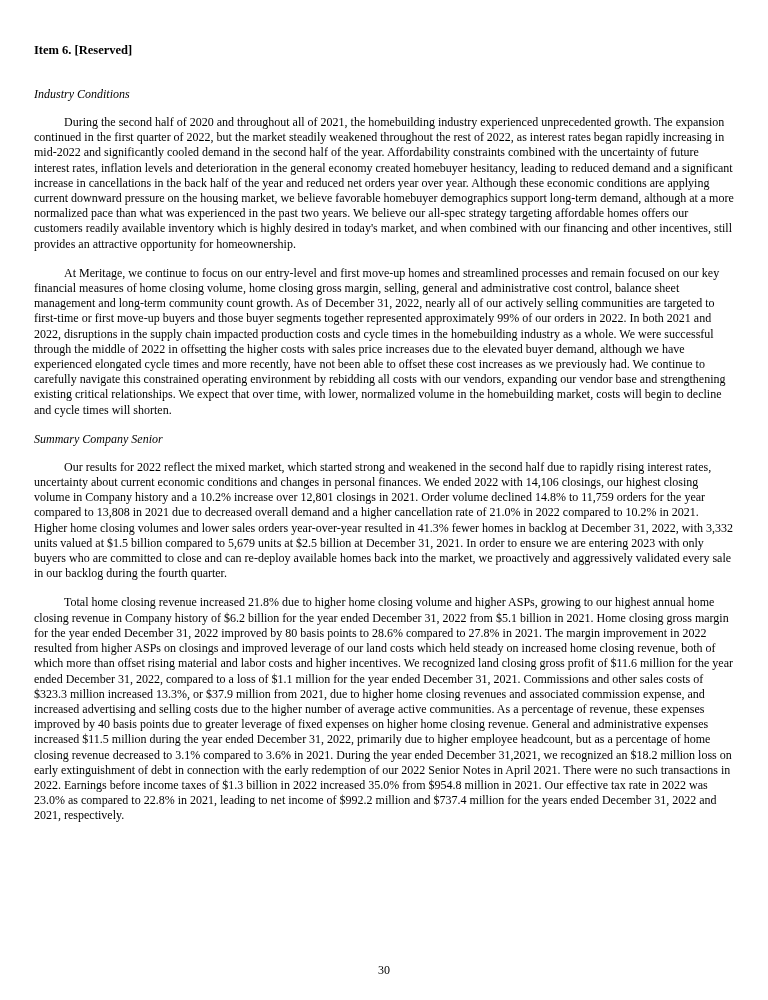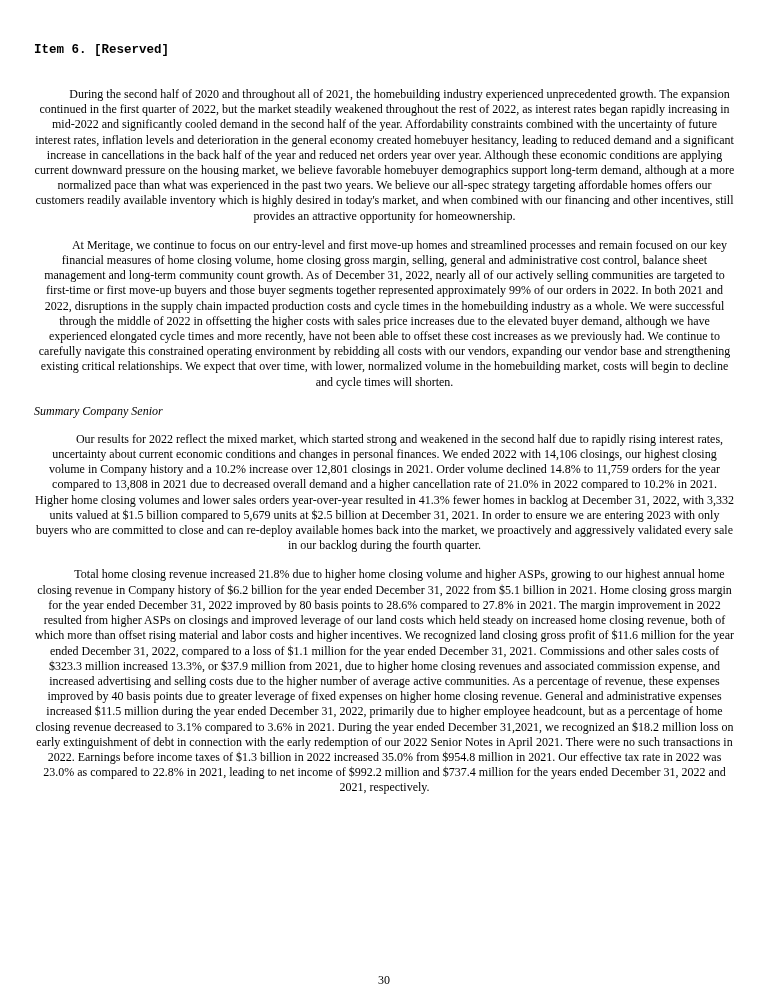--- a/index.html
+++ b/index.html
@@ -18,54 +18,54 @@
     font-size: 12px;
     line-height: 15.2px;
     padding: 43px 33px 0 34px;
     overflow: hidden;
   }
   .item-heading {
     font-size: 12.5px;
     font-weight: bold;
     margin: 0 0 29px 0;
     line-height: 15px;
-    font-family: Liberation Mono, monospace;
   }
   .item-heading.item7 {
     margin-bottom: 13px;
   }
   .section-heading {
     font-style: italic;
     font-weight: normal;
     font-size: 12px;
     margin: 0 0 13px 0;
     line-height: 15px;
   }
   p.body-para {
     margin: 0 0 14px 0;
     text-indent: 30px;
-    text-align: center;
+    text-align: left;
   }
   .page-number {
     position: absolute;
-    bottom: 12px;
+    bottom: 22px;
     left: 0;
     width: 100%;
     text-align: center;
     font-size: 12px;
   }
 </style>
 </head>
 <body>
 
 <div class="page">
 
   <h1 class="item-heading item6">Item 6. [Reserved]</h1>
 
 
+  <h2 class="section-heading">Industry Conditions</h2>
 
   <p class="body-para">During the second half of 2020 and throughout all of 2021, the homebuilding industry experienced unprecedented growth. The expansion continued in the first quarter of 2022, but the market steadily weakened throughout the rest of 2022, as interest rates began rapidly increasing in mid-2022 and significantly cooled demand in the second half of the year. Affordability constraints combined with the uncertainty of future interest rates, inflation levels and deterioration in the general economy created homebuyer hesitancy, leading to reduced demand and a significant increase in cancellations in the back half of the year and reduced net orders year over year. Although these economic conditions are applying current downward pressure on the housing market, we believe favorable homebuyer demographics support long-term demand, although at a more normalized pace than what was experienced in the past two years. We believe our all-spec strategy targeting affordable homes offers our customers readily available inventory which is highly desired in today's market, and when combined with our financing and other incentives, still provides an attractive opportunity for homeownership.</p>
 
   <p class="body-para">At Meritage, we continue to focus on our entry-level and first move-up homes and streamlined processes and remain focused on our key financial measures of home closing volume, home closing gross margin, selling, general and administrative cost control, balance sheet management and long-term community count growth. As of December 31, 2022, nearly all of our actively selling communities are targeted to first-time or first move-up buyers and those buyer segments together represented approximately 99% of our orders in 2022. In both 2021 and 2022, disruptions in the supply chain impacted production costs and cycle times in the homebuilding industry as a whole. We were successful through the middle of 2022 in offsetting the higher costs with sales price increases due to the elevated buyer demand, although we have experienced elongated cycle times and more recently, have not been able to offset these cost increases as we previously had. We continue to carefully navigate this constrained operating environment by rebidding all costs with our vendors, expanding our vendor base and strengthening existing critical relationships. We expect that over time, with lower, normalized volume in the homebuilding market, costs will begin to decline and cycle times will shorten.</p>
 
   <h2 class="section-heading">Summary Company Senior</h2>
 
   <p class="body-para">Our results for 2022 reflect the mixed market, which started strong and weakened in the second half due to rapidly rising interest rates, uncertainty about current economic conditions and changes in personal finances. We ended 2022 with 14,106 closings, our highest closing volume in Company history and a 10.2% increase over 12,801 closings in 2021. Order volume declined 14.8% to 11,759 orders for the year compared to 13,808 in 2021 due to decreased overall demand and a higher cancellation rate of 21.0% in 2022 compared to 10.2% in 2021. Higher home closing volumes and lower sales orders year-over-year resulted in 41.3% fewer homes in backlog at December 31, 2022, with 3,332 units valued at $1.5 billion compared to 5,679 units at $2.5 billion at December 31, 2021. In order to ensure we are entering 2023 with only buyers who are committed to close and can re-deploy available homes back into the market, we proactively and aggressively validated every sale in our backlog during the fourth quarter.</p>
 
   <p class="body-para">Total home closing revenue increased 21.8% due to higher home closing volume and higher ASPs, growing to our highest annual home closing revenue in Company history of $6.2 billion for the year ended December 31, 2022 from $5.1 billion in 2021. Home closing gross margin for the year ended December 31, 2022 improved by 80 basis points to 28.6% compared to 27.8% in 2021. The margin improvement in 2022 resulted from higher ASPs on closings and improved leverage of our land costs which held steady on increased home closing revenue, both of which more than offset rising material and labor costs and higher incentives. We recognized land closing gross profit of $11.6 million for the year ended December 31, 2022, compared to a loss of $1.1 million for the year ended December 31, 2021. Commissions and other sales costs of $323.3 million increased 13.3%, or $37.9 million from 2021, due to higher home closing revenues and associated commission expense, and increased advertising and selling costs due to the higher number of average active communities. As a percentage of revenue, these expenses improved by 40 basis points due to greater leverage of fixed expenses on higher home closing revenue. General and administrative expenses increased $11.5 million during the year ended December 31, 2022, primarily due to higher employee headcount, but as a percentage of home closing revenue decreased to 3.1% compared to 3.6% in 2021. During the year ended December 31,2021, we recognized an $18.2 million loss on early extinguishment of debt in connection with the early redemption of our 2022 Senior Notes in April 2021.  There were no such transactions in 2022. Earnings before income taxes of $1.3 billion in 2022 increased 35.0% from $954.8 million in 2021. Our effective tax rate in 2022 was 23.0% as compared to 22.8% in 2021, leading to net income of $992.2 million and $737.4 million for the years ended December 31, 2022 and 2021, respectively.</p>

